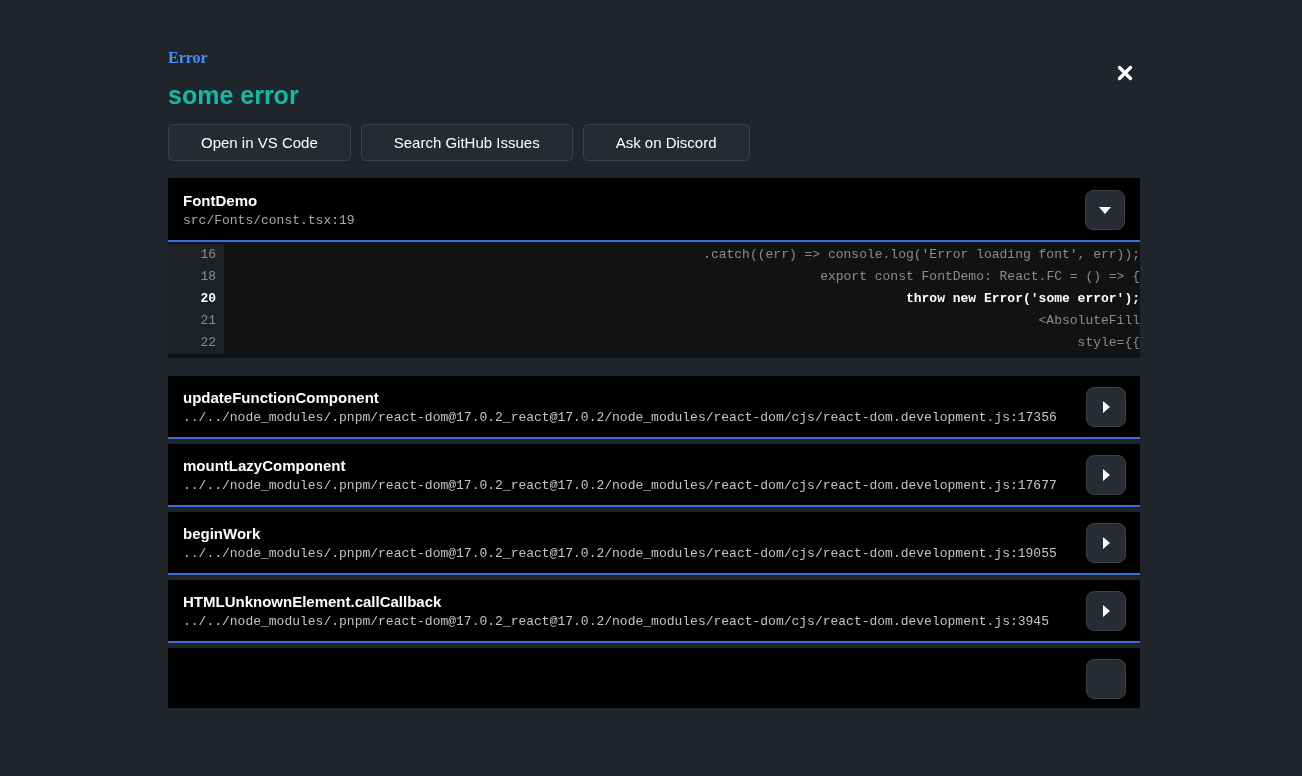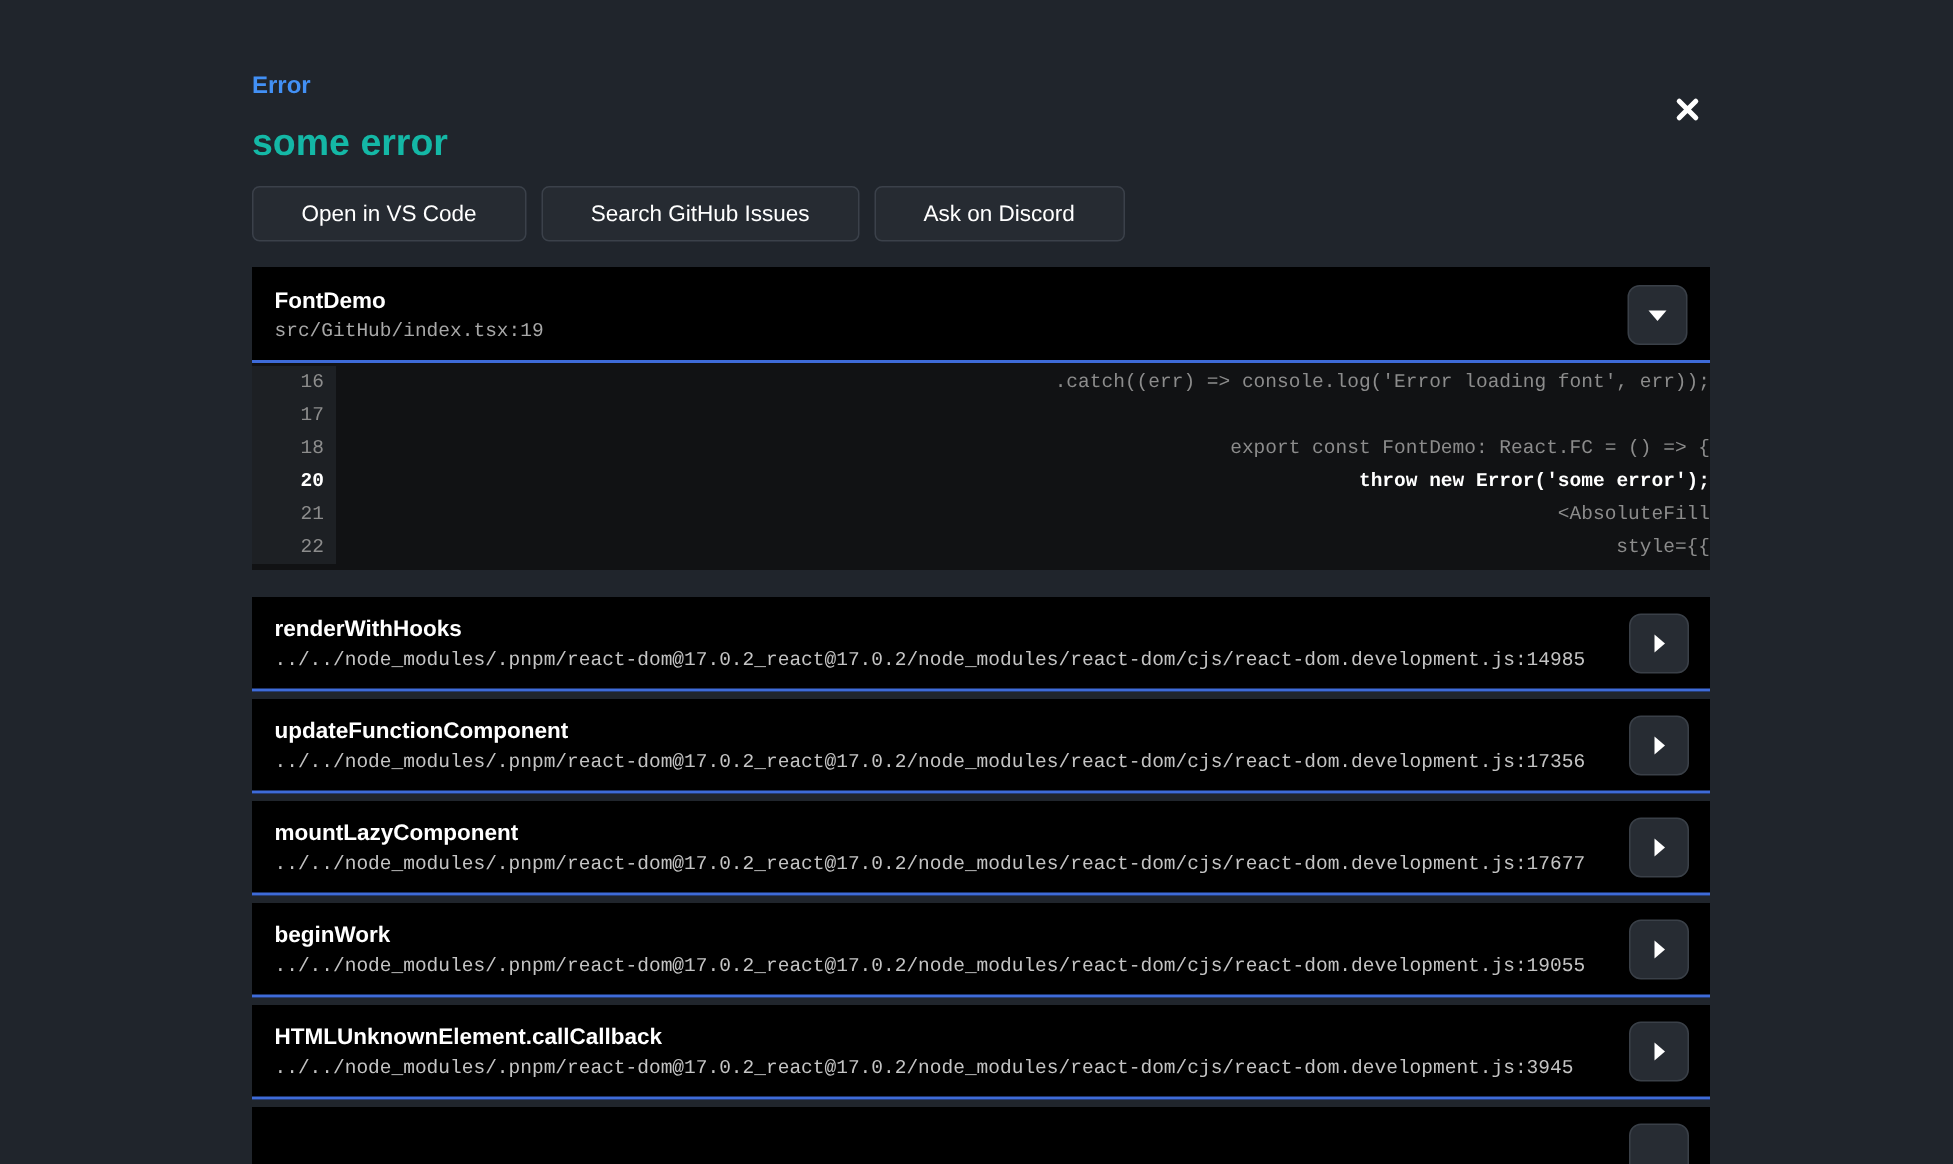--- a/index.html
+++ b/index.html
@@ -28,20 +28,21 @@
   .content{
     margin-left:168px;
     width:972px;
     padding-top:48px;
   }
   .error-type{
     color:var(--accent);
     font-size:16px;
     font-weight:bold;
     line-height:20px;
+    font-family:Liberation Serif, serif;
   }
   .error-message{
     margin-top:12px;
     font-size:25px;
     font-weight:bold;
     line-height:30px;
     color:#14b8a6;
   }
   .actions{
     margin-top:14px;
@@ -196,37 +197,33 @@
 
   <div class="actions">
     <button class="action-btn">Open in VS Code</button>
     <button class="action-btn">Search GitHub Issues</button>
     <button class="action-btn">Ask on Discord</button>
   </div>
 
   <div class="code-frame">
     <div class="code-header">
       <div class="code-title">FontDemo</div>
-      <div class="code-location">src/GitHub/index.tsx:19</div>
+      <div class="code-location">src/Fonts/const.tsx:19</div>
       <button class="icon-btn">
         <svg width="14" height="10" viewBox="0 0 14 10">
           <polygon points="1,2 13,2 7,9" fill="#ffffff"></polygon>
         </svg>
       </button>
     </div>
     <div class="code-block" id="code-block">
   <div class="code-row">
     <div class="code-gutter">16</div>
     <div class="code-text"> .catch((err) =&gt; console.log('Error loading font', err));</div>
   </div>
 
-  <div class="code-row">
-    <div class="code-gutter">17</div>
-    <div class="code-text"></div>
-  </div>
 
   <div class="code-row">
     <div class="code-gutter">18</div>
     <div class="code-text">export const FontDemo: React.FC = () =&gt; {</div>
   </div>
 
   <div class="code-row hl">
     <div class="code-gutter">20</div>
     <div class="code-text"> throw new Error('some error');</div>
   </div>
@@ -238,29 +235,20 @@
   </div>
 
   <div class="code-row">
     <div class="code-gutter">22</div>
     <div class="code-text">    style={{</div>
   </div>
 </div>
   </div>
 
   <div class="stack-list" id="stack-list">
-  <div class="stack-frame">
-    <div class="frame-name">renderWithHooks</div>
-    <div class="frame-path">../../node_modules/.pnpm/react-dom@17.0.2_react@17.0.2/node_modules/react-dom/cjs/react-dom.development.js:14985</div>
-    <button class="icon-btn">
-      <svg width="10" height="14" viewBox="0 0 10 14">
-        <polygon points="2,1 2,13 9,7" fill="#ffffff"></polygon>
-      </svg>
-    </button>
-  </div>
 
   <div class="stack-frame">
     <div class="frame-name">updateFunctionComponent</div>
     <div class="frame-path">../../node_modules/.pnpm/react-dom@17.0.2_react@17.0.2/node_modules/react-dom/cjs/react-dom.development.js:17356</div>
     <button class="icon-btn">
       <svg width="10" height="14" viewBox="0 0 10 14">
         <polygon points="2,1 2,13 9,7" fill="#ffffff"></polygon>
       </svg>
     </button>
   </div>

